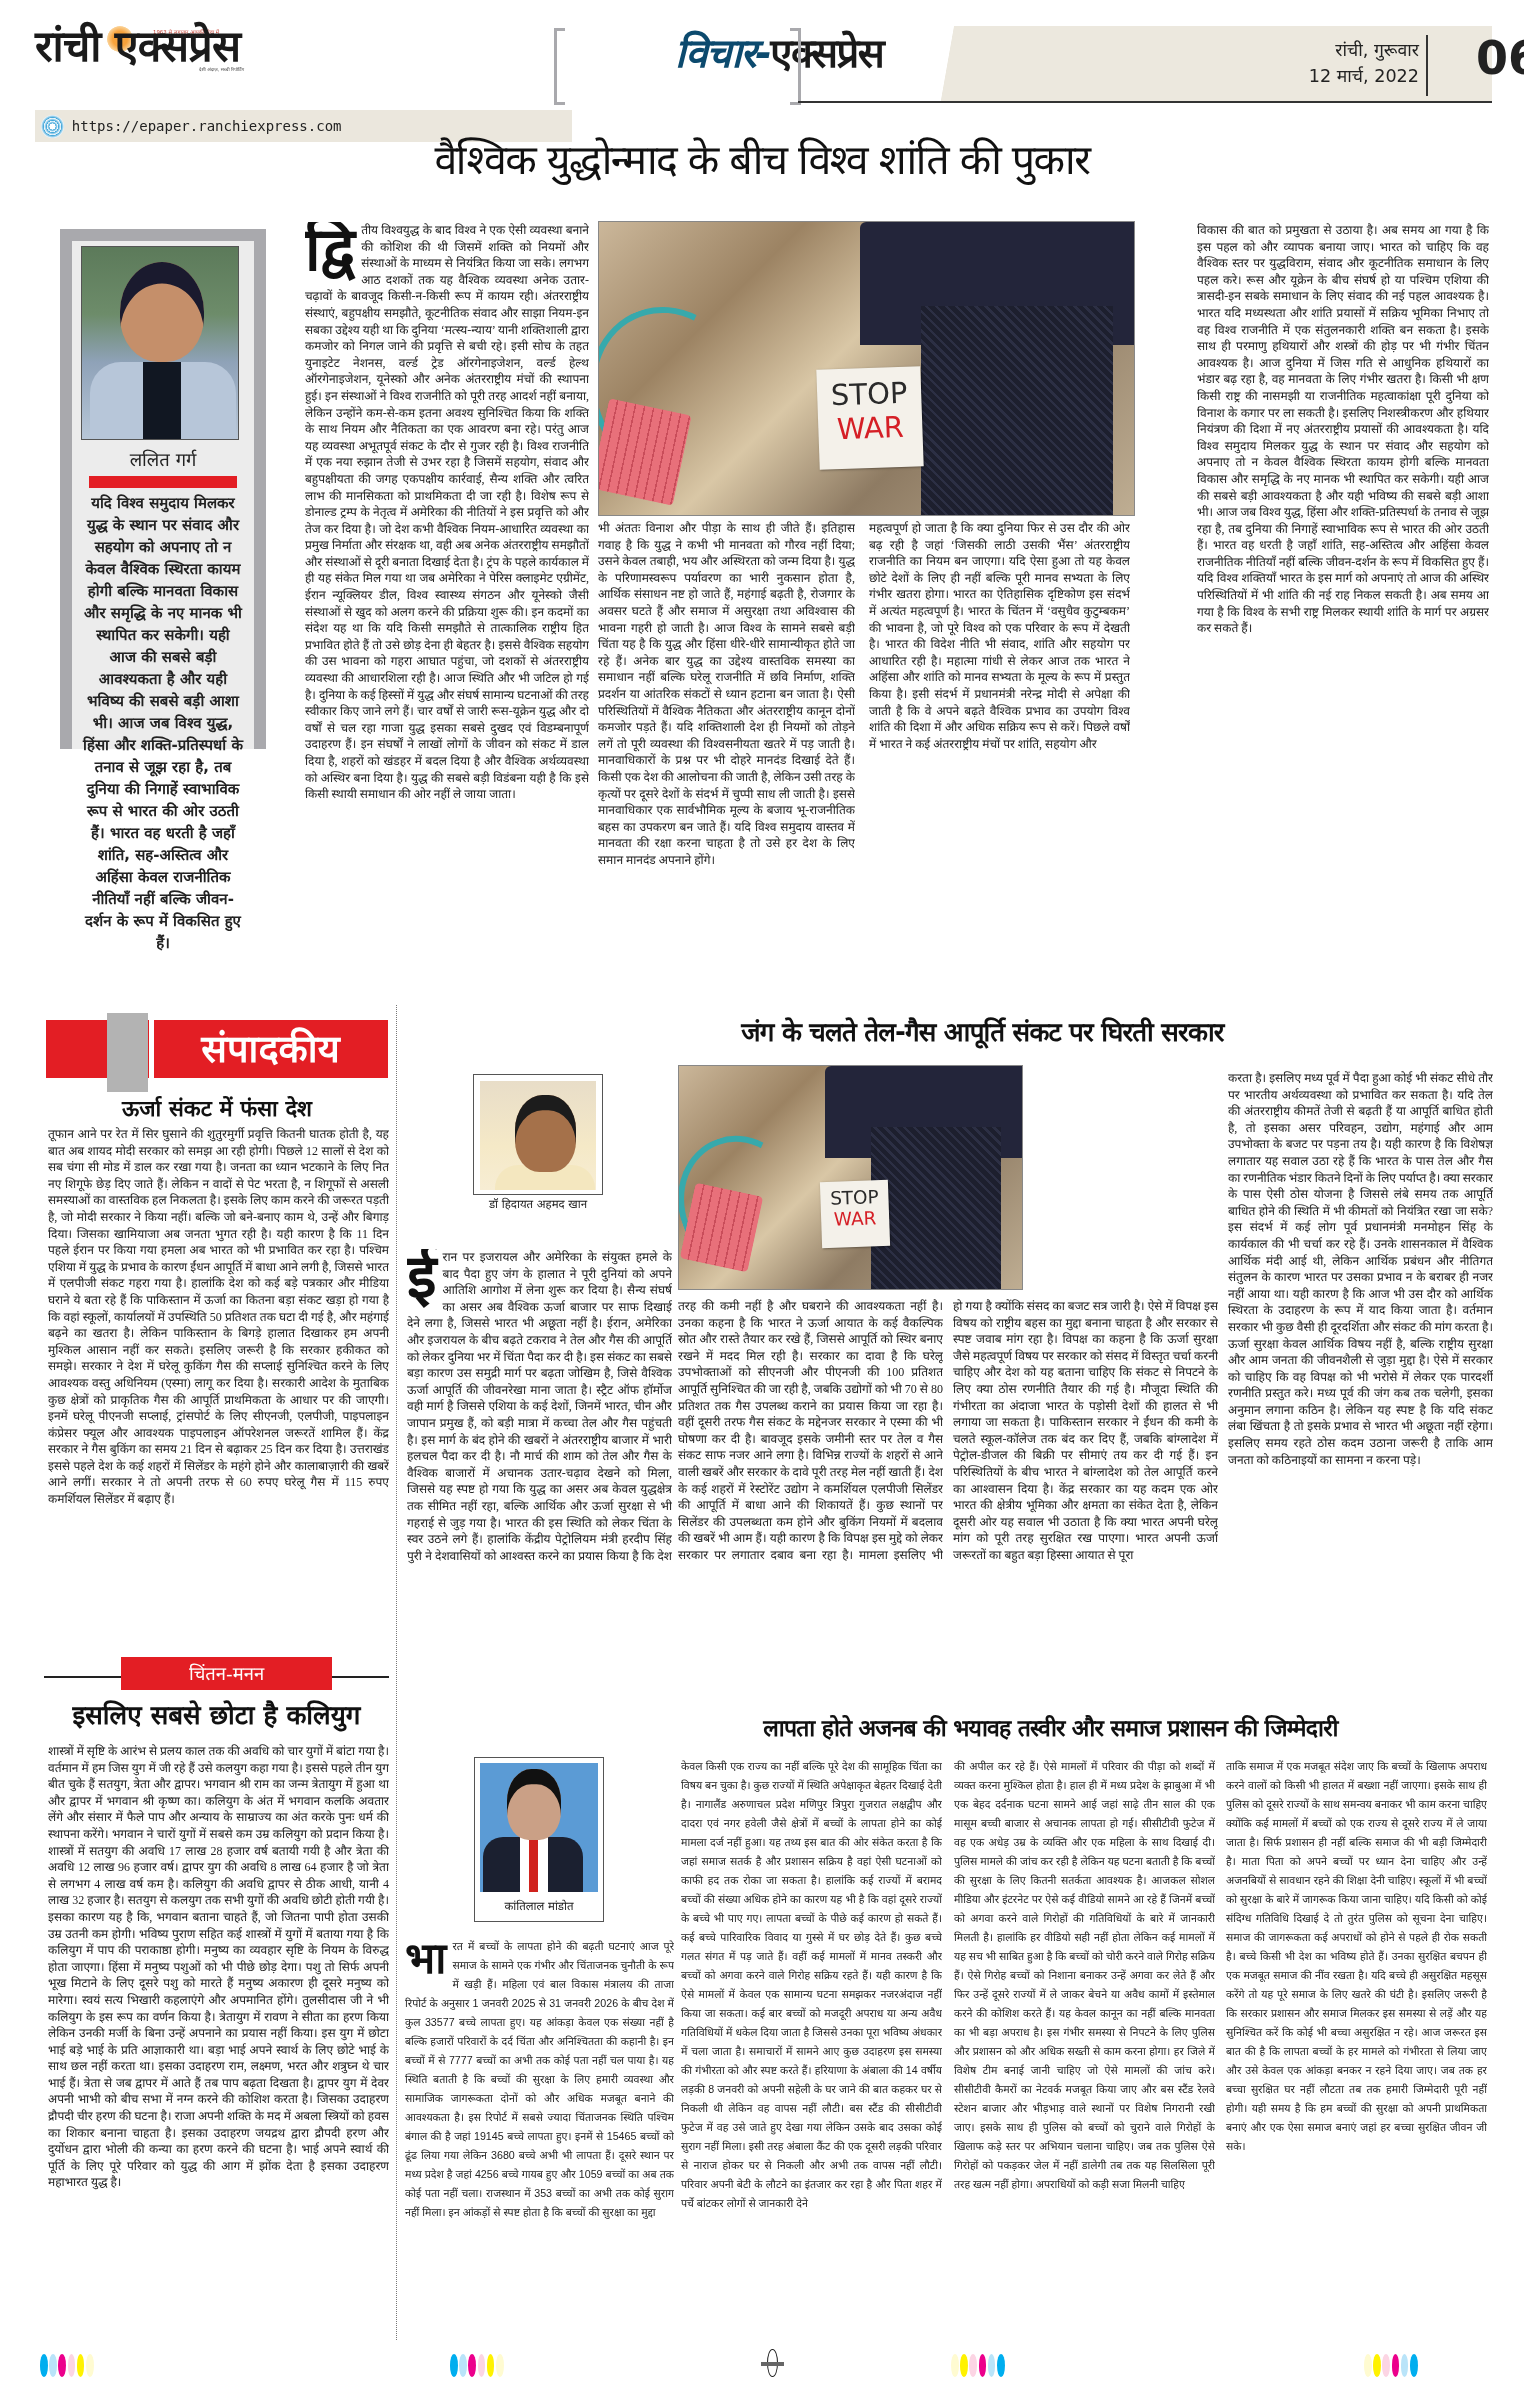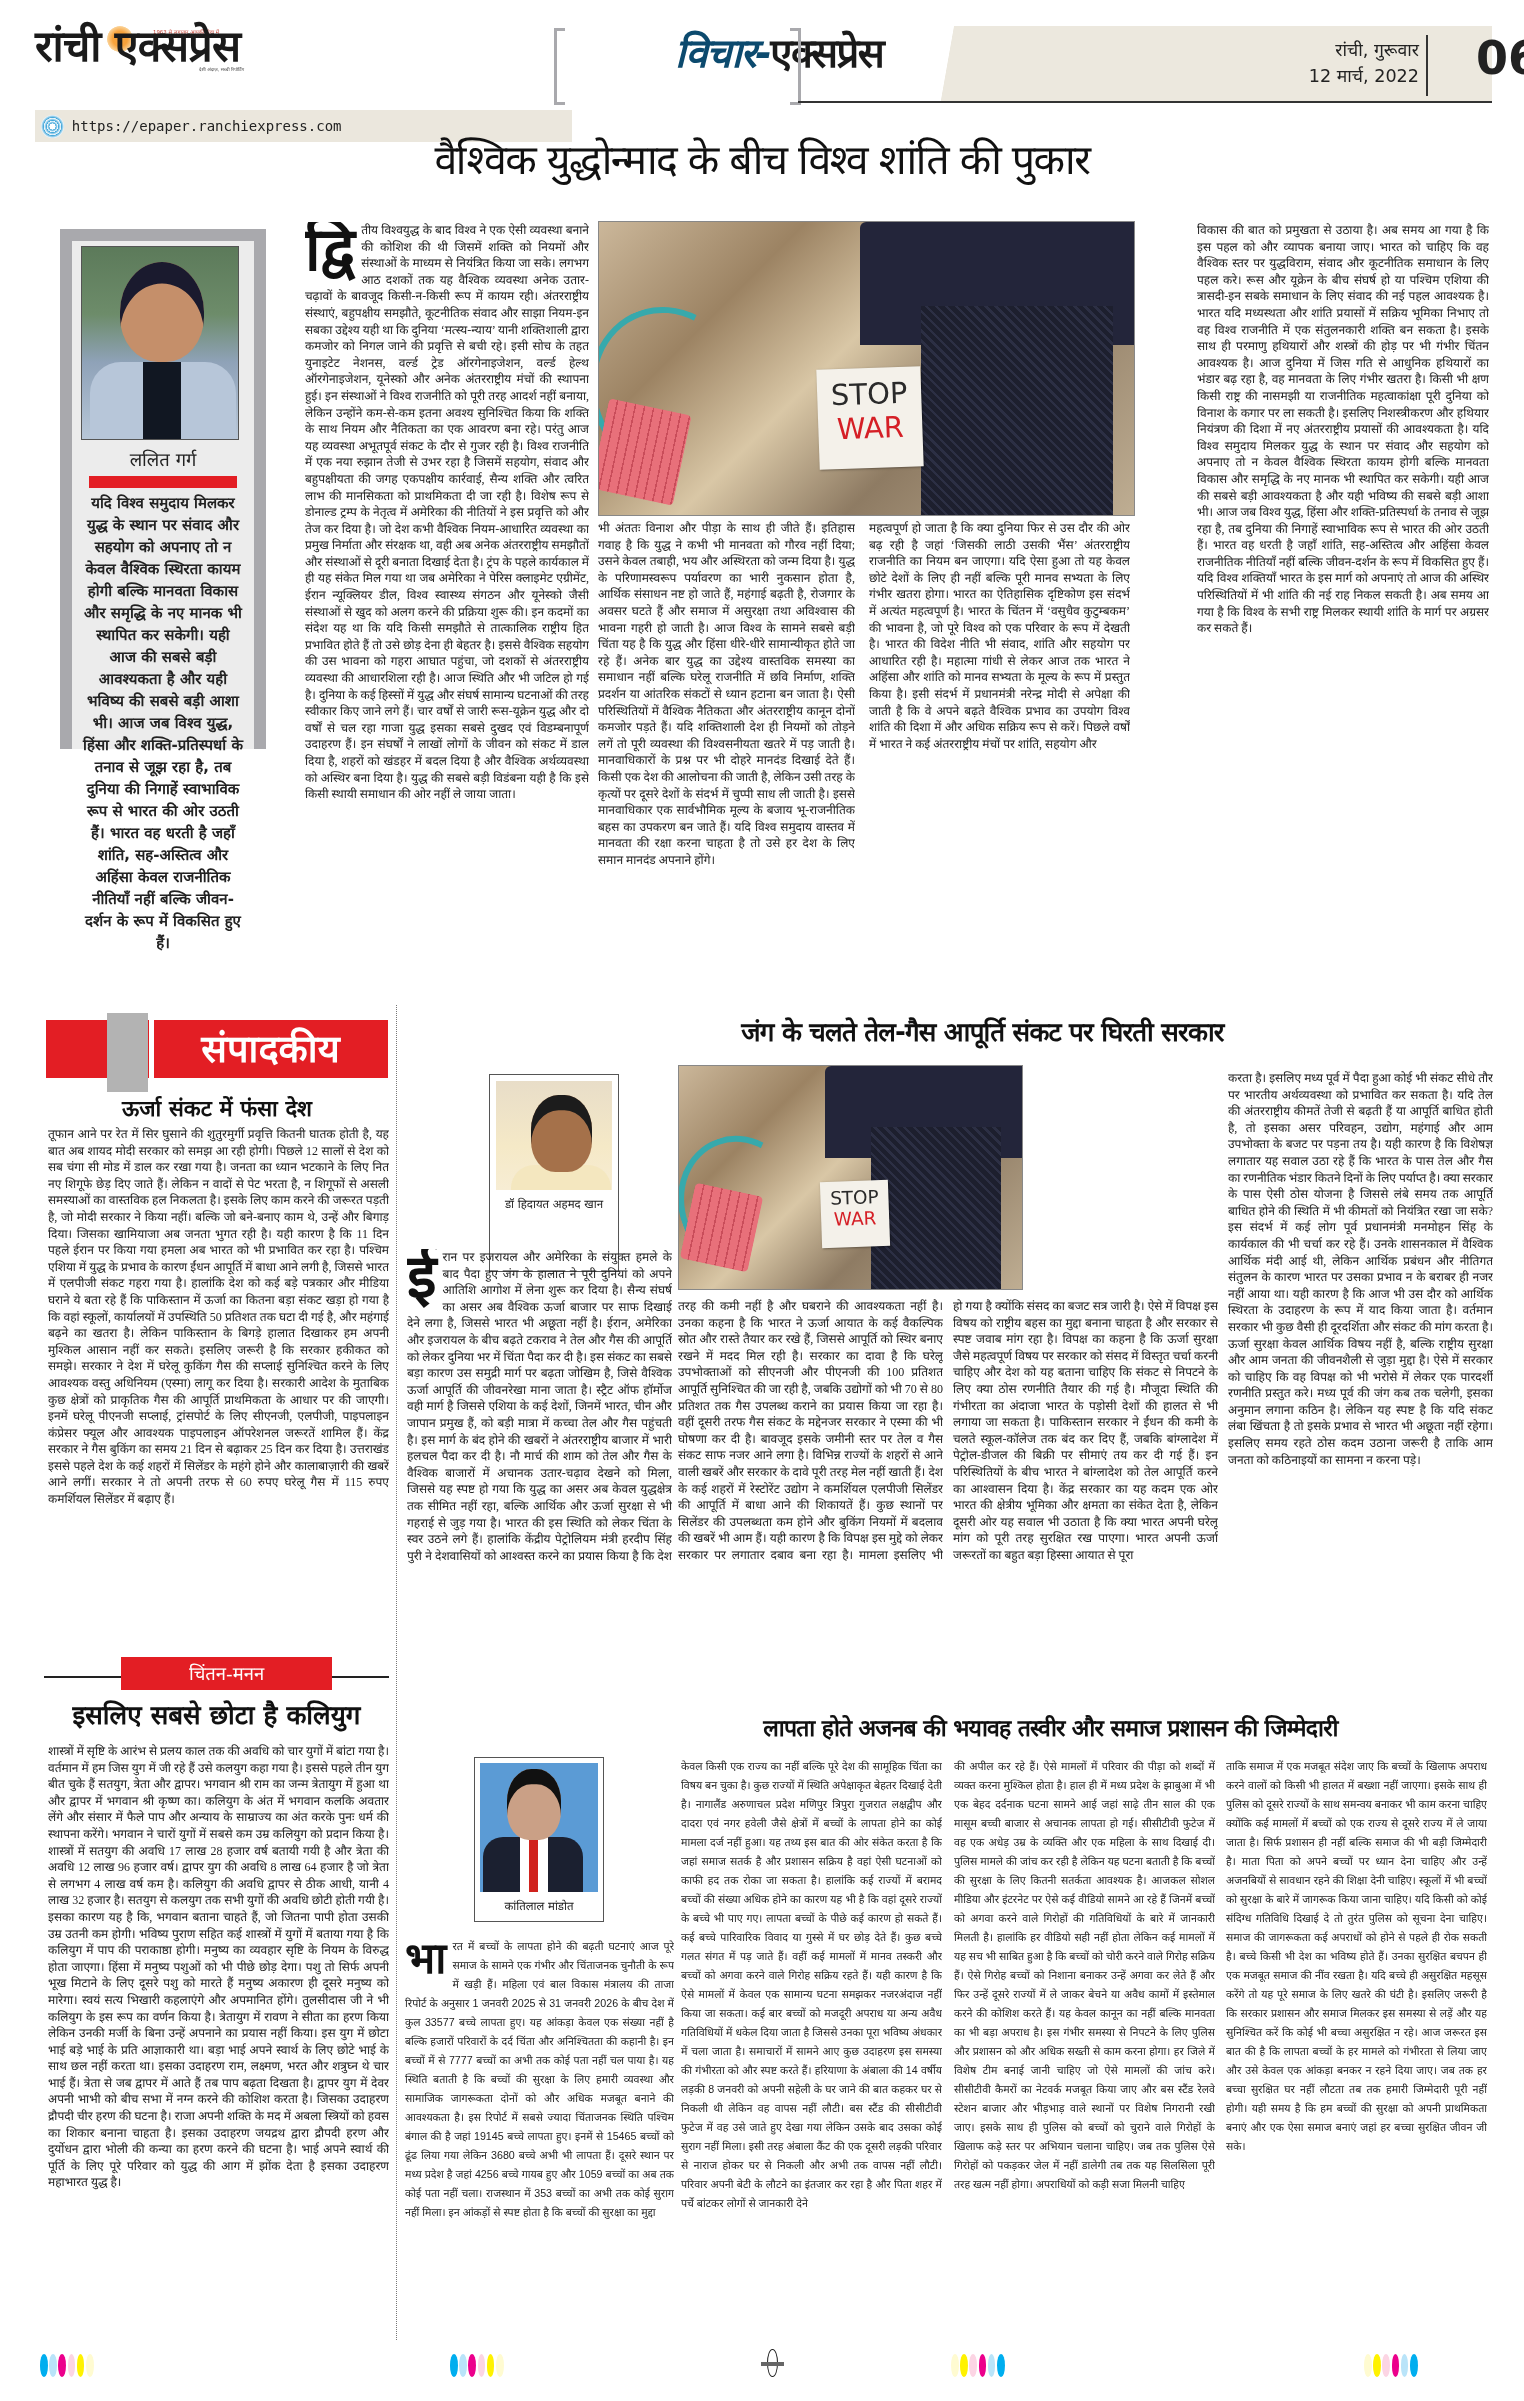--- a/index.html
+++ b/index.html
@@ -160,21 +160,21 @@
 
 <div class="abs chintan-rule"></div>
 <div class="abs chintan-badge">चिंतन-मनन</div>
 <div class="abs chintan-headline">इसलिए सबसे छोटा है कलियुग</div>
 <div class="abs col" style="left:48px; top:1743px; width:341px; height:583px;">शास्त्रों में सृष्टि के आरंभ से प्रलय काल तक की अवधि को चार युगों में बांटा गया है। वर्तमान में हम जिस युग में जी रहे हैं उसे कलयुग कहा गया है। इससे पहले तीन युग बीत चुके हैं सतयुग, त्रेता और द्वापर। भगवान श्री राम का जन्म त्रेतायुग में हुआ था और द्वापर में भगवान श्री कृष्ण का। कलियुग के अंत में भगवान कलकि अवतार लेंगे और संसार में फैले पाप और अन्याय के साम्राज्य का अंत करके पुनः धर्म की स्थापना करेंगे। भगवान ने चारों युगों में सबसे कम उम्र कलियुग को प्रदान किया है। शास्त्रों में सतयुग की अवधि 17 लाख 28 हजार वर्ष बतायी गयी है और त्रेता की अवधि 12 लाख 96 हजार वर्ष। द्वापर युग की अवधि 8 लाख 64 हजार है जो त्रेता से लगभग 4 लाख वर्ष कम है। कलियुग की अवधि द्वापर से ठीक आधी, यानी 4 लाख 32 हजार है। सतयुग से कलयुग तक सभी युगों की अवधि छोटी होती गयी है। इसका कारण यह है कि, भगवान बताना चाहते हैं, जो जितना पापी होता उसकी उम्र उतनी कम होगी। भविष्य पुराण सहित कई शास्त्रों में युगों में बताया गया है कि कलियुग में पाप की पराकाष्ठा होगी। मनुष्य का व्यवहार सृष्टि के नियम के विरुद्ध होता जाएगा। हिंसा में मनुष्य पशुओं को भी पीछे छोड़ देगा। पशु तो सिर्फ अपनी भूख मिटाने के लिए दूसरे पशु को मारते हैं मनुष्य अकारण ही दूसरे मनुष्य को मारेगा। स्वयं सत्य भिखारी कहलाएंगे और अपमानित होंगे। तुलसीदास जी ने भी कलियुग के इस रूप का वर्णन किया है। त्रेतायुग में रावण ने सीता का हरण किया लेकिन उनकी मर्जी के बिना उन्हें अपनाने का प्रयास नहीं किया। इस युग में छोटा भाई बड़े भाई के प्रति आज्ञाकारी था। बड़ा भाई अपने स्वार्थ के लिए छोटे भाई के साथ छल नहीं करता था। इसका उदाहरण राम, लक्ष्मण, भरत और शत्रुघ्न थे चार भाई हैं। त्रेता से जब द्वापर में आते हैं तब पाप बढ़ता दिखता है। द्वापर युग में देवर अपनी भाभी को बीच सभा में नग्न करने की कोशिश करता है। जिसका उदाहरण द्रौपदी चीर हरण की घटना है। राजा अपनी शक्ति के मद में अबला स्त्रियों को हवस का शिकार बनाना चाहता है। इसका उदाहरण जयद्रथ द्वारा द्रौपदी हरण और दुर्योधन द्वारा भोली की कन्या का हरण करने की घटना है। भाई अपने स्वार्थ की पूर्ति के लिए पूरे परिवार को युद्ध की आग में झोंक देता है इसका उदाहरण महाभारत युद्ध है।</div>
 
 <div class="abs vsep" style="left:396px; top:1005px; height:1335px;"></div>
 
 <div class="abs second-headline">जंग के चलते तेल-गैस आपूर्ति संकट पर घिरती सरकार</div>
 
-<div class="abs byline-box" style="left:473px; top:1074px; width:130px; height:198px;margin-left:16px;">
+<div class="abs byline-box" style="left:473px; top:1074px; width:130px; height:121px;">
   <div class="byline-photo2">
     <div class="coat"></div>
     <div class="face"></div>
   </div>
   <div class="byline-caption">डॉ हिदायत अहमद खान</div>
 </div>
 
 <div class="abs col" style="left:407px; top:1249px; width:265px; height:315px;">
   <span class="drop-cap">ई</span><span>रान पर इजरायल और अमेरिका के संयुक्त हमले के बाद पैदा हुए जंग के हालात ने पूरी दुनियां को अपने आतिशि आगोश में लेना शुरू कर दिया है। सैन्य संघर्ष का असर अब वैश्विक ऊर्जा बाजार पर साफ दिखाई देने लगा है, जिससे भारत भी अछूता नहीं है। ईरान, अमेरिका और इजरायल के बीच बढ़ते टकराव ने तेल और गैस की आपूर्ति को लेकर दुनिया भर में चिंता पैदा कर दी है। इस संकट का सबसे बड़ा कारण उस समुद्री मार्ग पर बढ़ता जोखिम है, जिसे वैश्विक ऊर्जा आपूर्ति की जीवनरेखा माना जाता है। स्ट्रैट ऑफ हॉर्मोज वही मार्ग है जिससे एशिया के कई देशों, जिनमें भारत, चीन और जापान प्रमुख हैं, को बड़ी मात्रा में कच्चा तेल और गैस पहुंचती है। इस मार्ग के बंद होने की खबरों ने अंतरराष्ट्रीय बाजार में भारी हलचल पैदा कर दी है। नौ मार्च की शाम को तेल और गैस के वैश्विक बाजारों में अचानक उतार-चढ़ाव देखने को मिला, जिससे यह स्पष्ट हो गया कि युद्ध का असर अब केवल युद्धक्षेत्र तक सीमित नहीं रहा, बल्कि आर्थिक और ऊर्जा सुरक्षा से भी गहराई से जुड़ गया है। भारत की इस स्थिति को लेकर चिंता के स्वर उठने लगे हैं। हालांकि केंद्रीय पेट्रोलियम मंत्री हरदीप सिंह पुरी ने देशवासियों को आश्वस्त करने का प्रयास किया है कि देश के पास कच्चे तेल और गैस के पर्याप्त भंडार मौजूद हैं और घरेलू उपभोक्ताओं के लिए गैस की आपूर्ति में किसी</span>
 </div>

